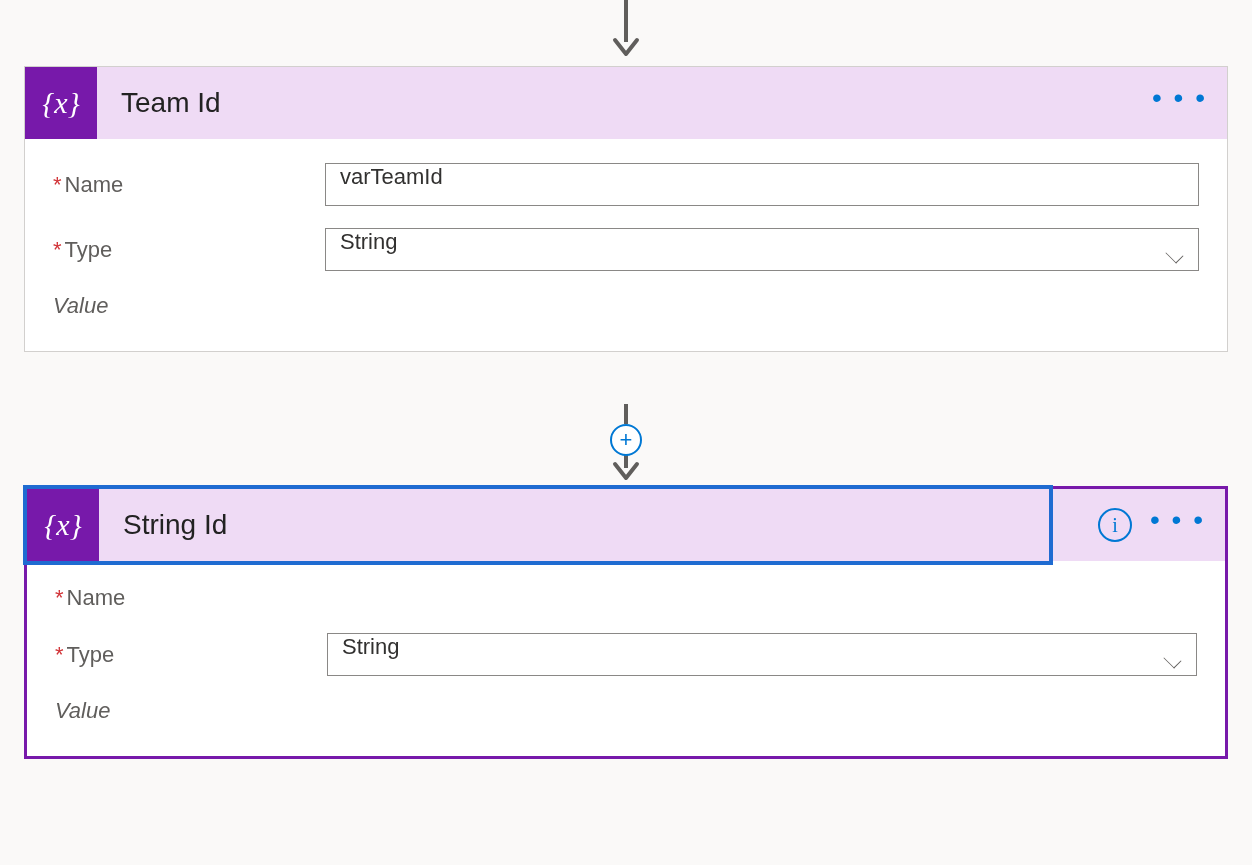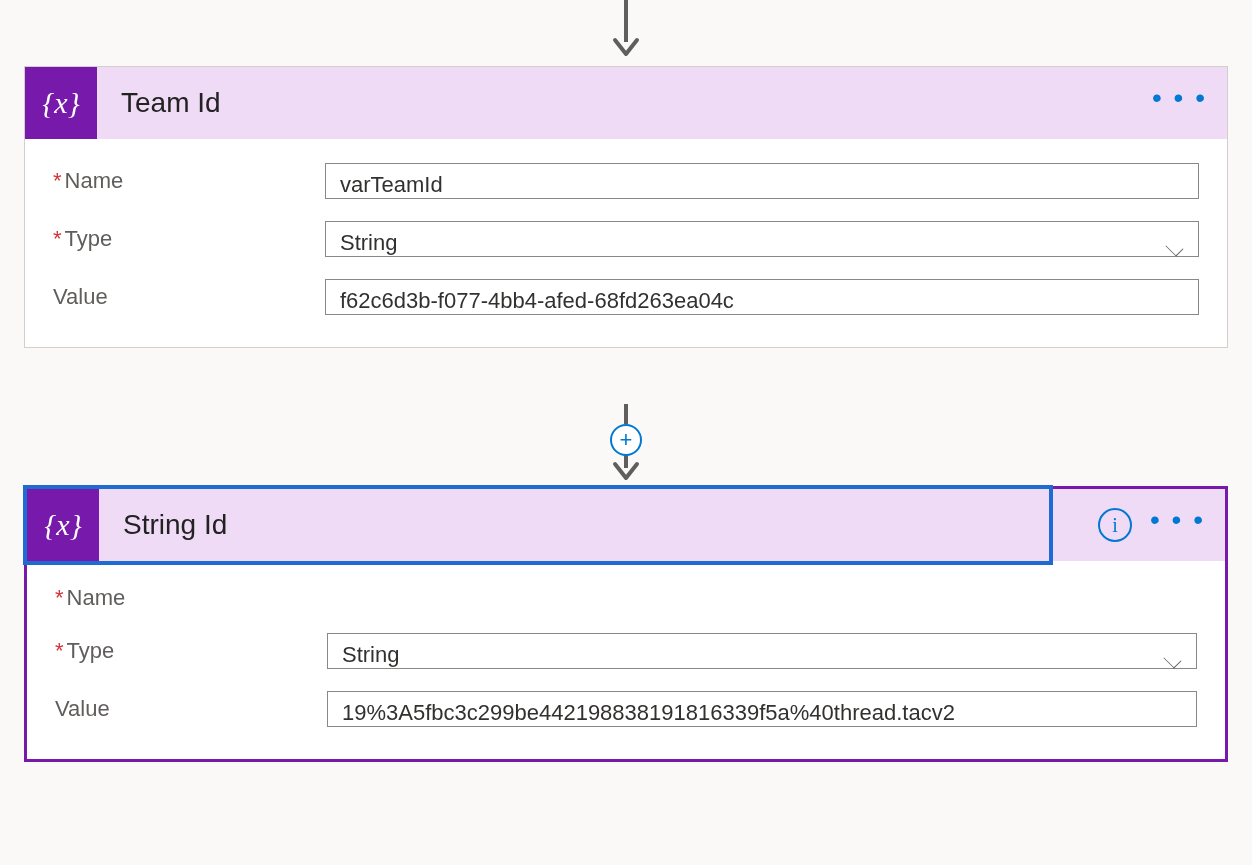--- a/index.html
+++ b/index.html
@@ -118,36 +118,36 @@
     padding-bottom: 10px;
   }
   .card-body {
     padding: 24px 28px 28px 28px;
   }
   .row {
     display: flex;
     align-items: center;
     margin-bottom: 22px;
   }
-  .row:last-child { margin-bottom: 4px; }
+  .row:last-child { margin-bottom: 4px; font-style: italic; }
   .label {
     width: 272px;
     font-size: 22px;
     color: #605e5c;
   }
   .req { color: #d13438; margin-right: 3px; }
   .field {
     flex: 1;
-    height: 36px;
+    height: 43px;
     border: 1px solid #8a8886;
     padding: 0 14px;
     font-size: 22px;
     color: #323130;
     display: flex;
-    align-items: flex-end;
+    align-items: flex-start;
     position: relative;
     background: #fff;
   }
   .field.select::after {
     content: "";
     position: absolute;
     right: 16px;
     top: 18px;
     width: 14px; height: 14px;
     border-right: 1.5px solid #605e5c;
@@ -186,23 +186,20 @@
           </div>
       </div>
       <div class="row">
         <div class="label"><span class="req">*</span><span>Type</span></div>
         <div class="field select">
             <span>String</span>
           </div>
       </div>
       <div class="row">
         <div class="label"><span>Value</span></div>
-        <div class="field">
-            <span>f62c6d3b-f077-4bb4-afed-68fd263ea04c</span>
-          </div>
       </div>
     </div>
   </div>
 
   <div class="arrow" style="top:404px;">
     <svg width="30" height="80" viewBox="0 0 30 80">
       <line x1="15" y1="0" x2="15" y2="20" stroke="#605e5c" stroke-width="4"></line>
       <line x1="15" y1="50" x2="15" y2="64" stroke="#605e5c" stroke-width="4"></line>
       <polyline points="4,60 15,74 26,60" fill="none" stroke="#605e5c" stroke-width="4" stroke-linecap="round" stroke-linejoin="round"></polyline>
     </svg>
@@ -229,20 +226,17 @@
         <div class="label"><span class="req">*</span><span>Name</span></div>
       </div>
       <div class="row">
         <div class="label"><span class="req">*</span><span>Type</span></div>
         <div class="field select">
             <span>String</span>
           </div>
       </div>
       <div class="row">
         <div class="label"><span>Value</span></div>
-        <div class="field">
-            <span>19%3A5fbc3c299be442198838191816339f5a%40thread.tacv2</span>
-          </div>
       </div>
     </div>
   </div>
 
 </div>
 
 </body></html>

